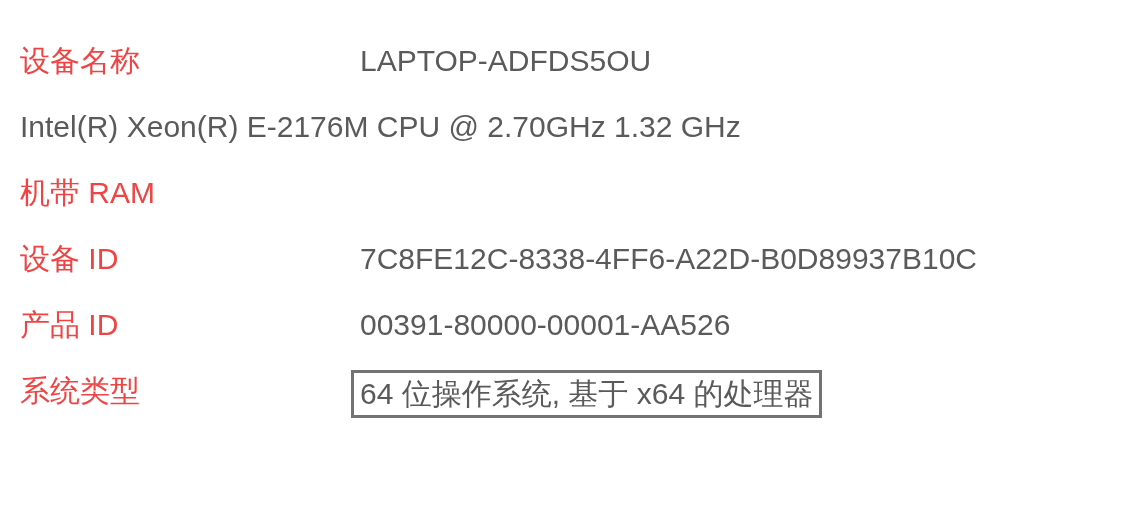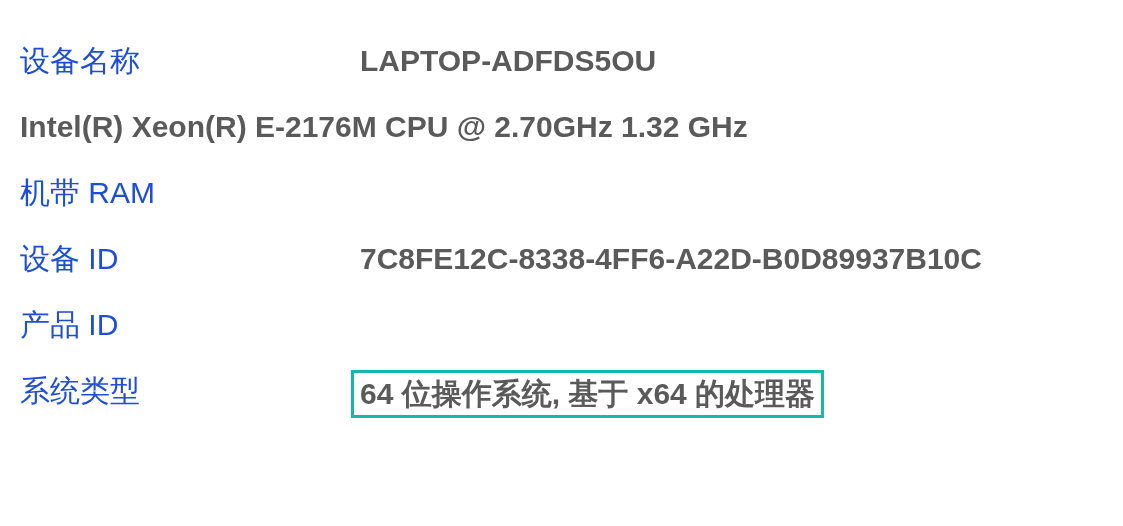--- a/index.html
+++ b/index.html
@@ -16,34 +16,34 @@
       overflow: hidden;
     }
     .spec-row {
       display: flex;
       align-items: flex-start;
       margin-bottom: 24px;
     }
     .spec-label {
       width: 340px;
       flex-shrink: 0;
-      color: #1d4ed8;
+      color: #ef4444;
       font-size: 30px;
       font-weight: 400;
       line-height: 1.4;
     }
     .spec-value {
       color: #5a5a5a;
       font-size: 30px;
-      font-weight: 700;
+      font-weight: 400;
       line-height: 1.4;
       max-width: 740px;
     }
     .highlighted {
-      border: 3px solid #14b8a6;
+      border: 3px solid #737373;
       padding: 0 6px;
       display: inline-block;
       margin-left: -9px;
     }
   </style>
 </head>
 <body>
 
 <div class="spec-row">
   <div class="spec-label">设备名称</div>
@@ -58,20 +58,21 @@
   <div class="spec-label">机带 RAM</div>
 </div>
 
 <div class="spec-row">
   <div class="spec-label">设备 ID</div>
   <div class="spec-value">7C8FE12C-8338-4FF6-A22D-B0D89937B10C</div>
 </div>
 
 <div class="spec-row">
   <div class="spec-label">产品 ID</div>
+  <div class="spec-value">00391-80000-00001-AA526</div>
 </div>
 
 <div class="spec-row">
   <div class="spec-label">系统类型</div>
   <div class="spec-value">
     <span class="highlighted">64 位操作系统, 基于 x64 的处理器</span>
   </div>
 </div>
 
 <div class="spec-row">

